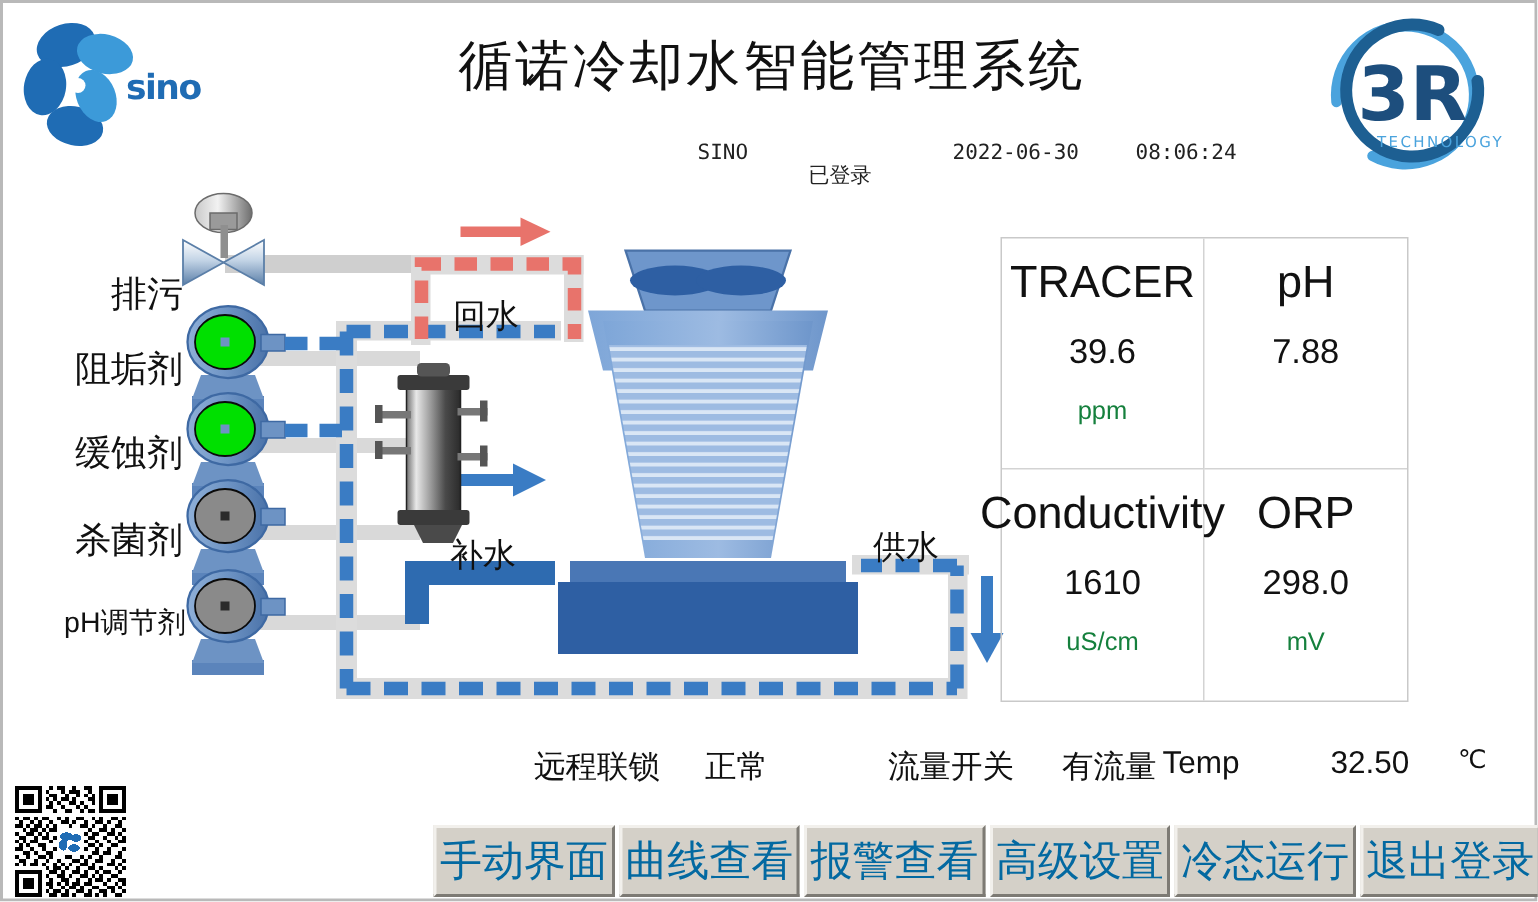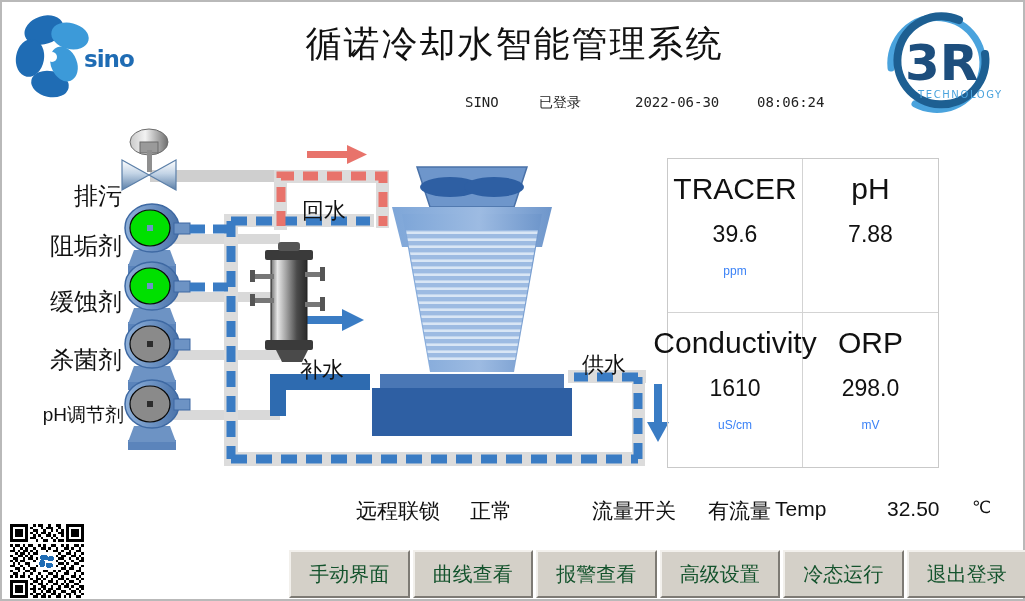--- a/index.html
+++ b/index.html
@@ -10,56 +10,56 @@
 
   
   .title{position:absolute;left:0;top:18px;width:1025px;text-align:center;
          font-size:36px;color:#111;letter-spacing:2px;
          font-family:"DejaVu Sans","Liberation Sans",sans-serif;}
   .statusline{position:absolute;top:92px;left:455px;width:470px;height:20px;
               font-size:14px;color:#222;}
   .statusline span{position:absolute;top:0;white-space:nowrap;
                    font-family:"DejaVu Sans Mono","Liberation Mono",monospace;}
   .sl-user{left:8px;}
-  .sl-login{left:82px;font-family:"DejaVu Sans","Liberation Sans",sans-serif !important;}
+  .sl-login{left:82px;font-family:"DejaVu Sans","Liberation Sans",sans-serif !important;margin-top:14px;}
   .sl-date{left:178px;}
   .sl-time{left:300px;}
 
   
   .logo-sino{position:absolute;left:12px;top:10px;width:130px;height:90px;}
   .sino-word{position:absolute;left:70px;top:34px;font-size:23px;font-weight:bold;
              color:#1f6cb4;letter-spacing:-1px;font-family:"DejaVu Sans",sans-serif;}
   
   .logo-3r{position:absolute;right:10px;top:4px;width:150px;height:110px;}
 
   
   .panel{position:absolute;left:665px;top:156px;width:272px;height:310px;
          border:1px solid #c9c9c9;box-sizing:border-box;display:flex;flex-wrap:wrap;}
   .cell{width:50%;height:50%;box-sizing:border-box;display:flex;
         flex-direction:column;align-items:center;justify-content:flex-start;
         padding-top:14px;}
   .cell.b-r{border-right:1px solid #d3d3d3;}
   .cell.b-b{border-bottom:1px solid #d3d3d3;}
   .cell .nm{font-size:30px;color:#111;line-height:1.05;}
   .cell .vl{font-size:23px;color:#111;margin-top:16px;}
-  .cell .un{font-size:12px;color:#3b82f6;margin-top:16px;}
+  .cell .un{font-size:17px;color:#15803d;margin-top:16px;}
 
   
   .statusrow{position:absolute;left:340px;top:495px;width:685px;height:32px;
              font-size:21px;color:#111;}
   .statusrow span{position:absolute;top:0;white-space:nowrap;}
   .s1{left:14px;} .s2{left:128px;font-family:Liberation Serif, serif;} .s3{left:250px;}
   .s4{left:366px;} .s5{left:433px;} .s6{left:545px;} .s7{left:630px;font-size:17px;}
 
   
   .btnbar{position:absolute;left:287px;top:548px;width:738px;height:48px;display:flex;}
   .btn{flex:1 1 0;margin-right:3px;background:#d4d0c8;
        border:2px solid;border-color:#f2f0ec #7d7a74 #7d7a74 #f2f0ec;
        display:flex;align-items:center;justify-content:center;
-       font-size:20px;color:#14532d;cursor:pointer;box-sizing:border-box;}
+       font-size:28px;color:#0369a1;cursor:pointer;box-sizing:border-box;}
   .btn:last-child{margin-right:0;}
 
   
   .ll{position:absolute;font-size:24px;color:#111;text-align:right;width:110px;}
   .ll.small{font-size:19px;}
 
   
   #diagram{position:absolute;left:0;top:120px;width:670px;height:360px;}
 
   

